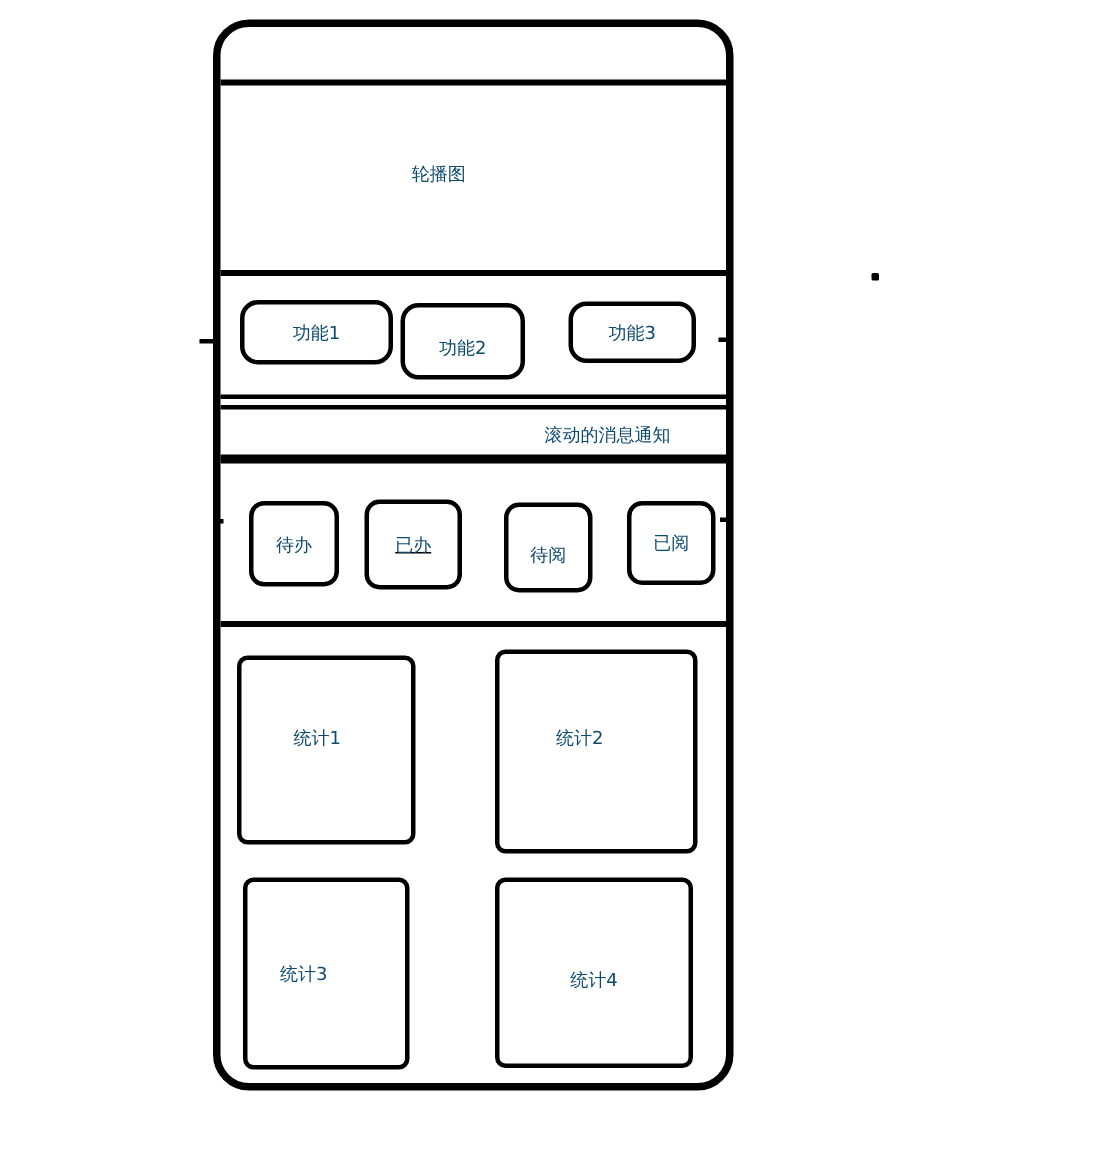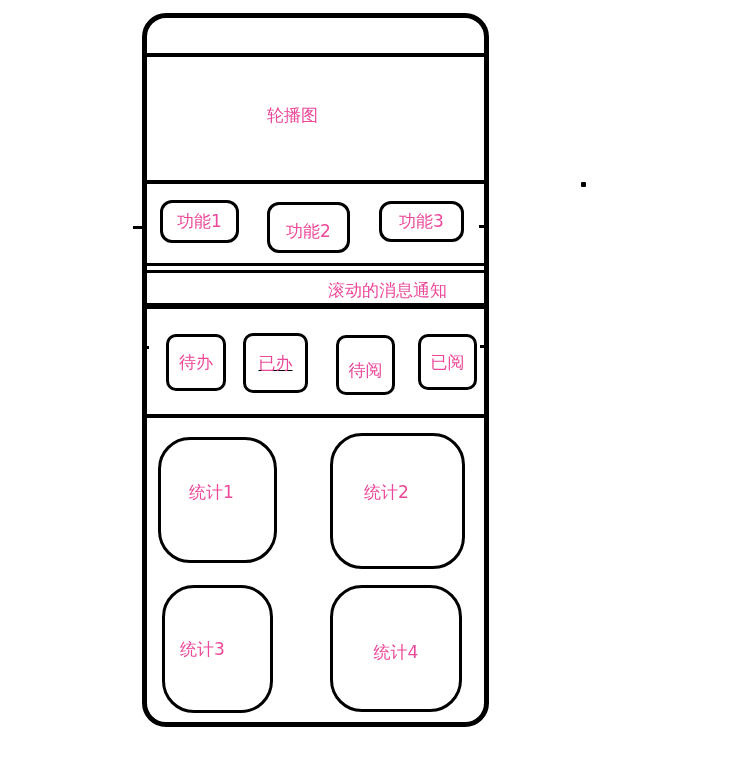--- a/index.html
+++ b/index.html
@@ -69,40 +69,40 @@
     width: 337px; height: 304px;
   }
 
   
   .shape {
     border: 3px solid #000;
     background: #ffffff;
     display: flex; align-items: center; justify-content: center;
   }
   .label {
-    font-size: 17px;
+    font-size: 12px;
     line-height: 1;
     white-space: nowrap;
-    color: #ec4899;
+    color: #0c4a6e;
   }
 
   .fn  { border-radius: 12px; }
-  .fn1 { left: 160px; top: 200px; width: 79px; height: 43px; }
+  .fn1 { left: 160px; top: 200px; width: 102px; height: 43px; }
   .fn2 { left: 267px; top: 202px; width: 83px; height: 51px; }
   .fn2 .label { transform: translateY(4px); }
   .fn3 { left: 379px; top: 201px; width: 85px; height: 41px; }
 
   .bdg  { border-radius: 10px; }
   .bdg1 { left: 153px; top: 334px; width: 60px; height: 57px; margin-left: 13px; }
   .bdg2 { left: 243px; top: 333px; width: 65px; height: 60px; text-decoration: underline; }
   .bdg3 { left: 336px; top: 335px; width: 59px; height: 60px; }
   .bdg3 .label { transform: translateY(5px); }
   .bdg4 { left: 418px; top: 334px; width: 59px; height: 56px; }
 
-  .stat  { border-radius: 32px; }
+  .stat  { border-radius: 7px; }
   .stat1 { left: 158px; top: 437px; width: 119px; height: 126px; }
   .stat1 .label { transform: translate(-6px, -8px); }
   .stat2 { left: 330px; top: 433px; width: 135px; height: 136px; }
   .stat2 .label { transform: translate(-11px, -9px); }
   .stat3 { left: 162px; top: 585px; width: 111px; height: 128px; }
   .stat3 .label { transform: translate(-15px, 0); }
   .stat4 { left: 330px; top: 585px; width: 132px; height: 127px; }
   .stat4 .label { transform: translate(0, 4px); }
 
   

